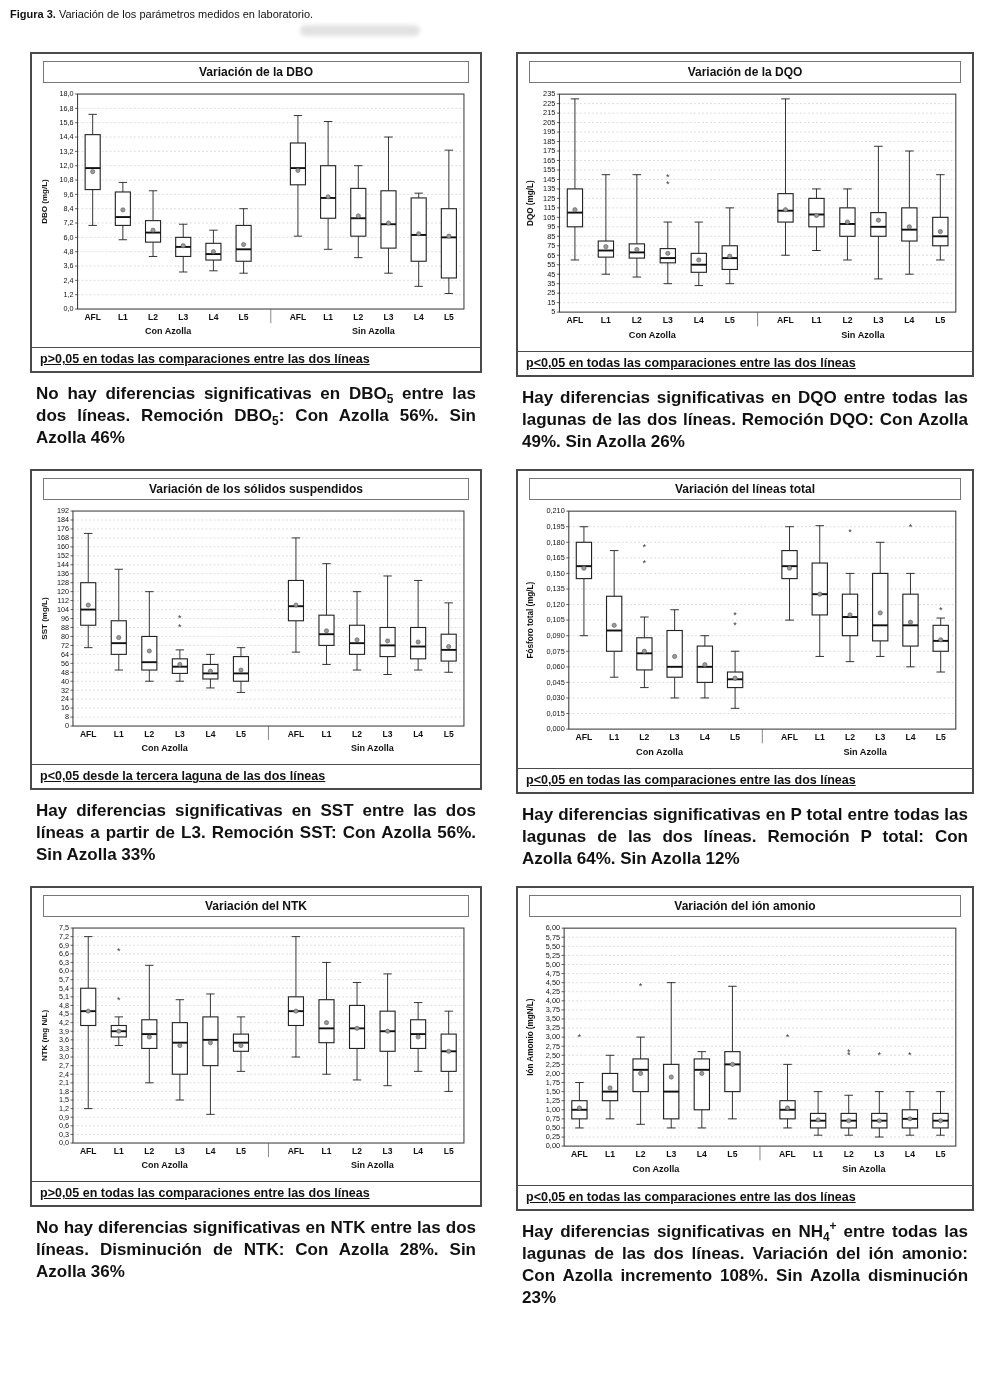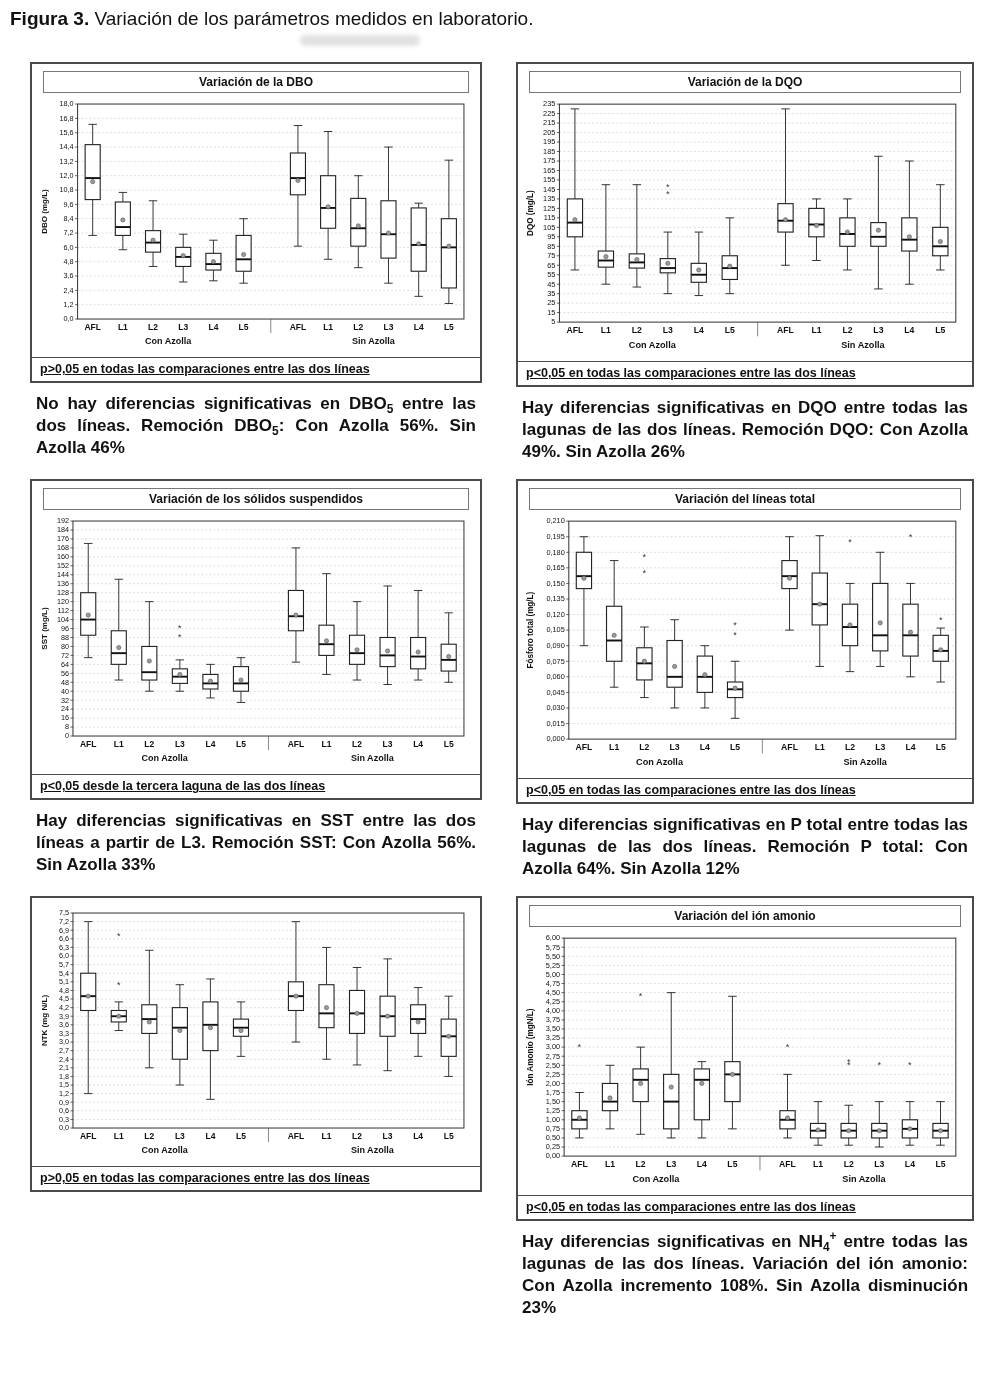--- a/index.html
+++ b/index.html
@@ -1,20 +1,20 @@
 <!DOCTYPE html>
 <html><head>
 <meta charset="utf-8">
 <style>
   html,body{margin:0;padding:0;}
   body{
     width:989px;min-height:1378px;background:#ffffff;color:#111;
     font-family:"Liberation Sans",sans-serif;overflow:hidden;
   }
-  .fig-header{padding:8px 0 0 10px;font-size:19px;}
+  .fig-header{padding:8px 0 0 10px;font-size:11px;}
   .fig-label{font-weight:bold;}
   .smudge{width:120px;height:11px;background:#c4c4c4;border-radius:6px;
     margin:5px 0 0 300px;opacity:.5;filter:blur(2px);}
   .grid{display:grid;grid-template-columns:452px 458px;column-gap:34px;
     margin:16px 0 0 30px;}
   .cell{display:flex;flex-direction:column;border-radius:27px;}
   .panel{border:2px solid #4a4a4a;background:#fff;padding:7px 7px 2px;}
   .panel-title{border:1px solid #777;margin:0 4px 3px;padding:3px 2px;
     text-align:center;font-weight:bold;font-size:12px;}
   svg.chart{display:block;width:100%;height:auto;}
@@ -812,20 +812,21 @@
           <text x="132.0625" y="247" text-anchor="middle" font-size="9" font-weight="bold" fill="#111">Con Azolla</text>
           <text x="333.9375" y="247" text-anchor="middle" font-size="9" font-weight="bold" fill="#111">Sin Azolla</text>
         </svg>
       <div class="panel-footer">p&lt;0,05 en todas las comparaciones entre las dos líneas</div>
     </div>
     <p class="caption"><span>Hay diferencias significativas en P total entre todas las lagunas de las dos líneas. Remoción P total: Con </span><span class="it">Azolla</span><span> 64%. Sin </span><span class="it">Azolla</span><span> 12%</span></p>
   </div>
 
   <div class="cell">
     <div class="panel">
+      <div class="panel-title">Variación del NTK</div>
       <svg class="chart" viewBox="0 0 432 258">
           <line x1="31.299999999999997" x2="33.8" y1="222" y2="222" stroke="#222" stroke-width="0.7"></line>
           <text x="29.799999999999997" y="224.3" text-anchor="end" font-size="7.2" fill="#111">0,0</text>
           <line x1="33.8" x2="423" y1="213.44" y2="213.44" stroke="#bfbfbf" stroke-width="0.55" stroke-dasharray="1.8,2.2"></line>
           <line x1="31.299999999999997" x2="33.8" y1="213.44" y2="213.44" stroke="#222" stroke-width="0.7"></line>
           <text x="29.799999999999997" y="215.74" text-anchor="end" font-size="7.2" fill="#111">0,3</text>
           <line x1="33.8" x2="423" y1="204.88" y2="204.88" stroke="#bfbfbf" stroke-width="0.55" stroke-dasharray="1.8,2.2"></line>
           <line x1="31.299999999999997" x2="33.8" y1="204.88" y2="204.88" stroke="#222" stroke-width="0.7"></line>
           <text x="29.799999999999997" y="207.18" text-anchor="end" font-size="7.2" fill="#111">0,6</text>
           <line x1="33.8" x2="423" y1="196.32" y2="196.32" stroke="#bfbfbf" stroke-width="0.55" stroke-dasharray="1.8,2.2"></line>
@@ -1019,20 +1020,21 @@
             <line x1="400.296875" x2="415.296875" y1="130.69333333333333" y2="130.69333333333333" stroke="#111" stroke-width="1.9"></line>
             <circle cx="407.796875" cy="130.69333333333333" r="2.1" fill="#9b9b9b" stroke="#555" stroke-width="0.6"></circle>
           </g>
           <text x="407.796875" y="233" text-anchor="middle" font-size="8.5" font-weight="bold" fill="#111">L5</text>
           <line x1="228.39999999999998" x2="228.39999999999998" y1="222" y2="236" stroke="#555" stroke-width="0.7"></line>
           <text x="125.01874999999998" y="247" text-anchor="middle" font-size="9" font-weight="bold" fill="#111">Con Azolla</text>
           <text x="331.78125" y="247" text-anchor="middle" font-size="9" font-weight="bold" fill="#111">Sin Azolla</text>
         </svg>
       <div class="panel-footer">p&gt;0,05 en todas las comparaciones entre las dos líneas</div>
     </div>
+    <p class="caption"><span>No hay diferencias significativas en NTK entre las dos líneas. Disminución de NTK: Con </span><span class="it">Azolla</span><span> 28%. Sin </span><span class="it">Azolla</span><span> 36%</span></p>
   </div>
 
   <div class="cell">
     <div class="panel">
       <div class="panel-title">Variación del ión amonio</div>
       <svg class="chart" viewBox="0 0 432 258">
           <line x1="35.9" x2="38.4" y1="222" y2="222" stroke="#222" stroke-width="0.7"></line>
           <text x="34.4" y="224.3" text-anchor="end" font-size="7.2" fill="#111">0,00</text>
           <line x1="38.4" x2="423" y1="213.08333333333334" y2="213.08333333333334" stroke="#bfbfbf" stroke-width="0.55" stroke-dasharray="1.8,2.2"></line>
           <line x1="35.9" x2="38.4" y1="213.08333333333334" y2="213.08333333333334" stroke="#222" stroke-width="0.7"></line>

